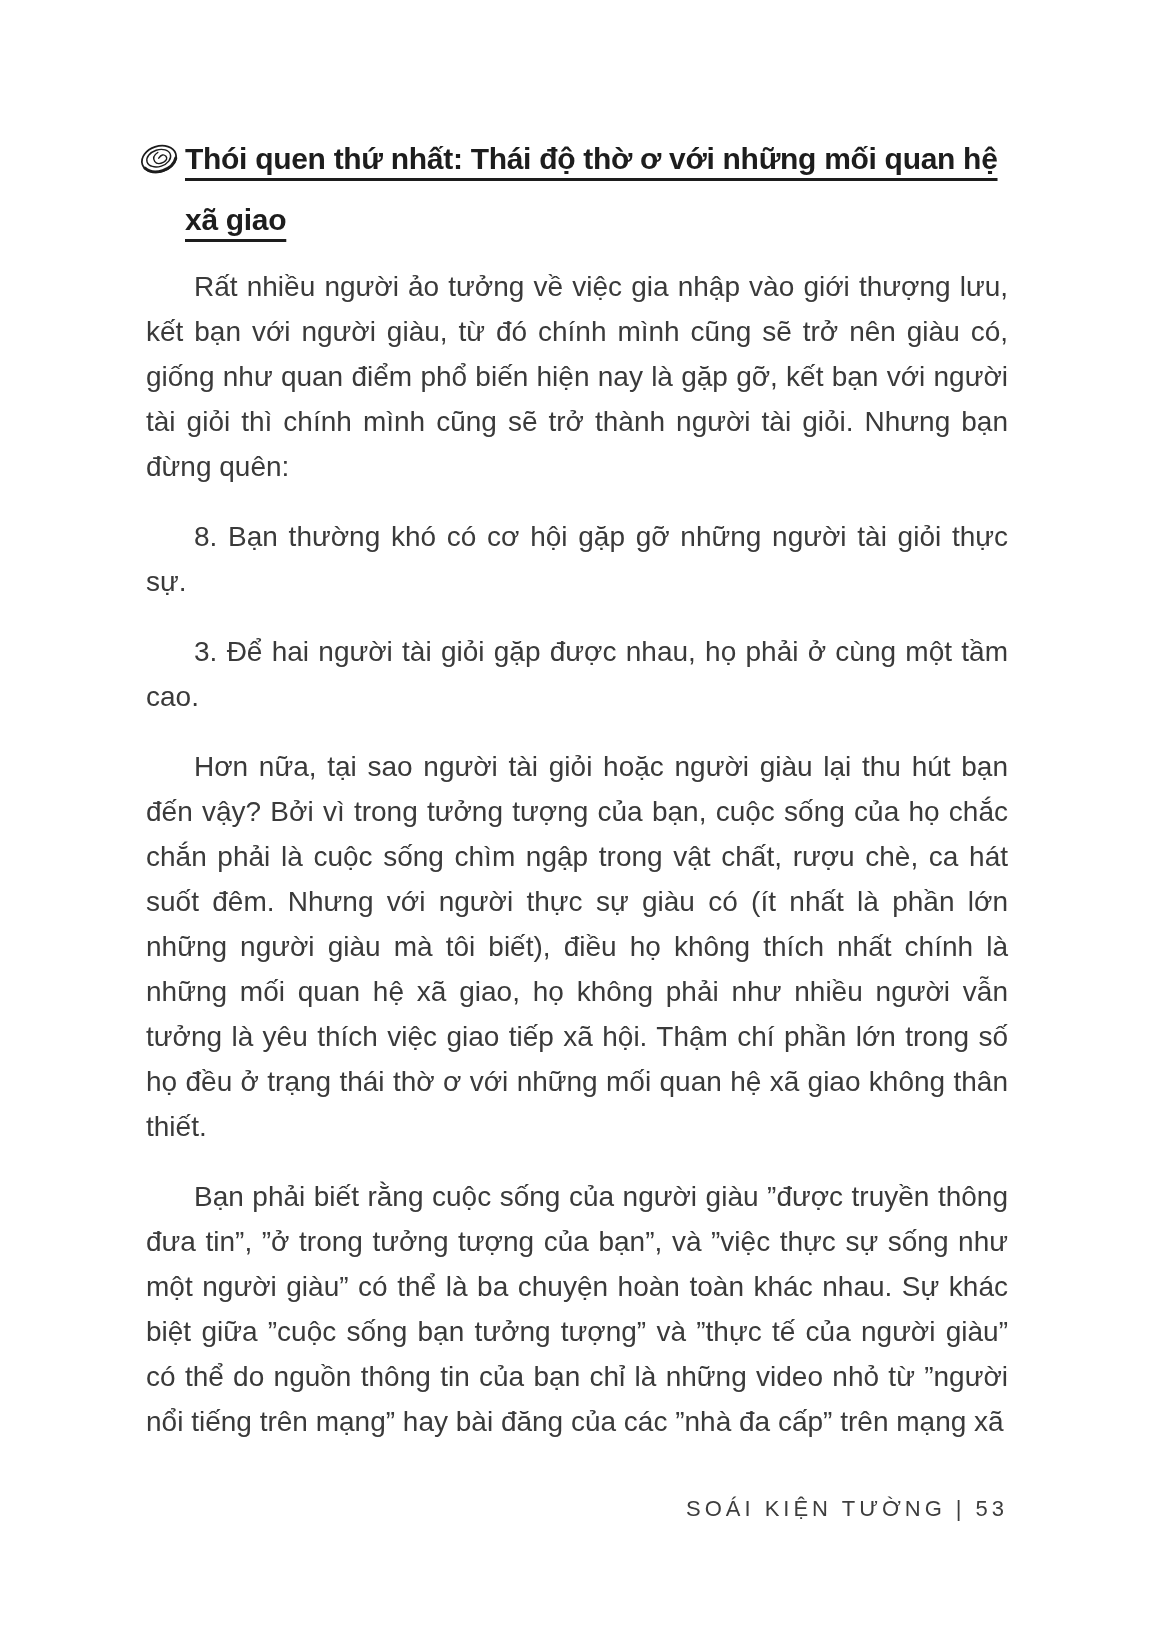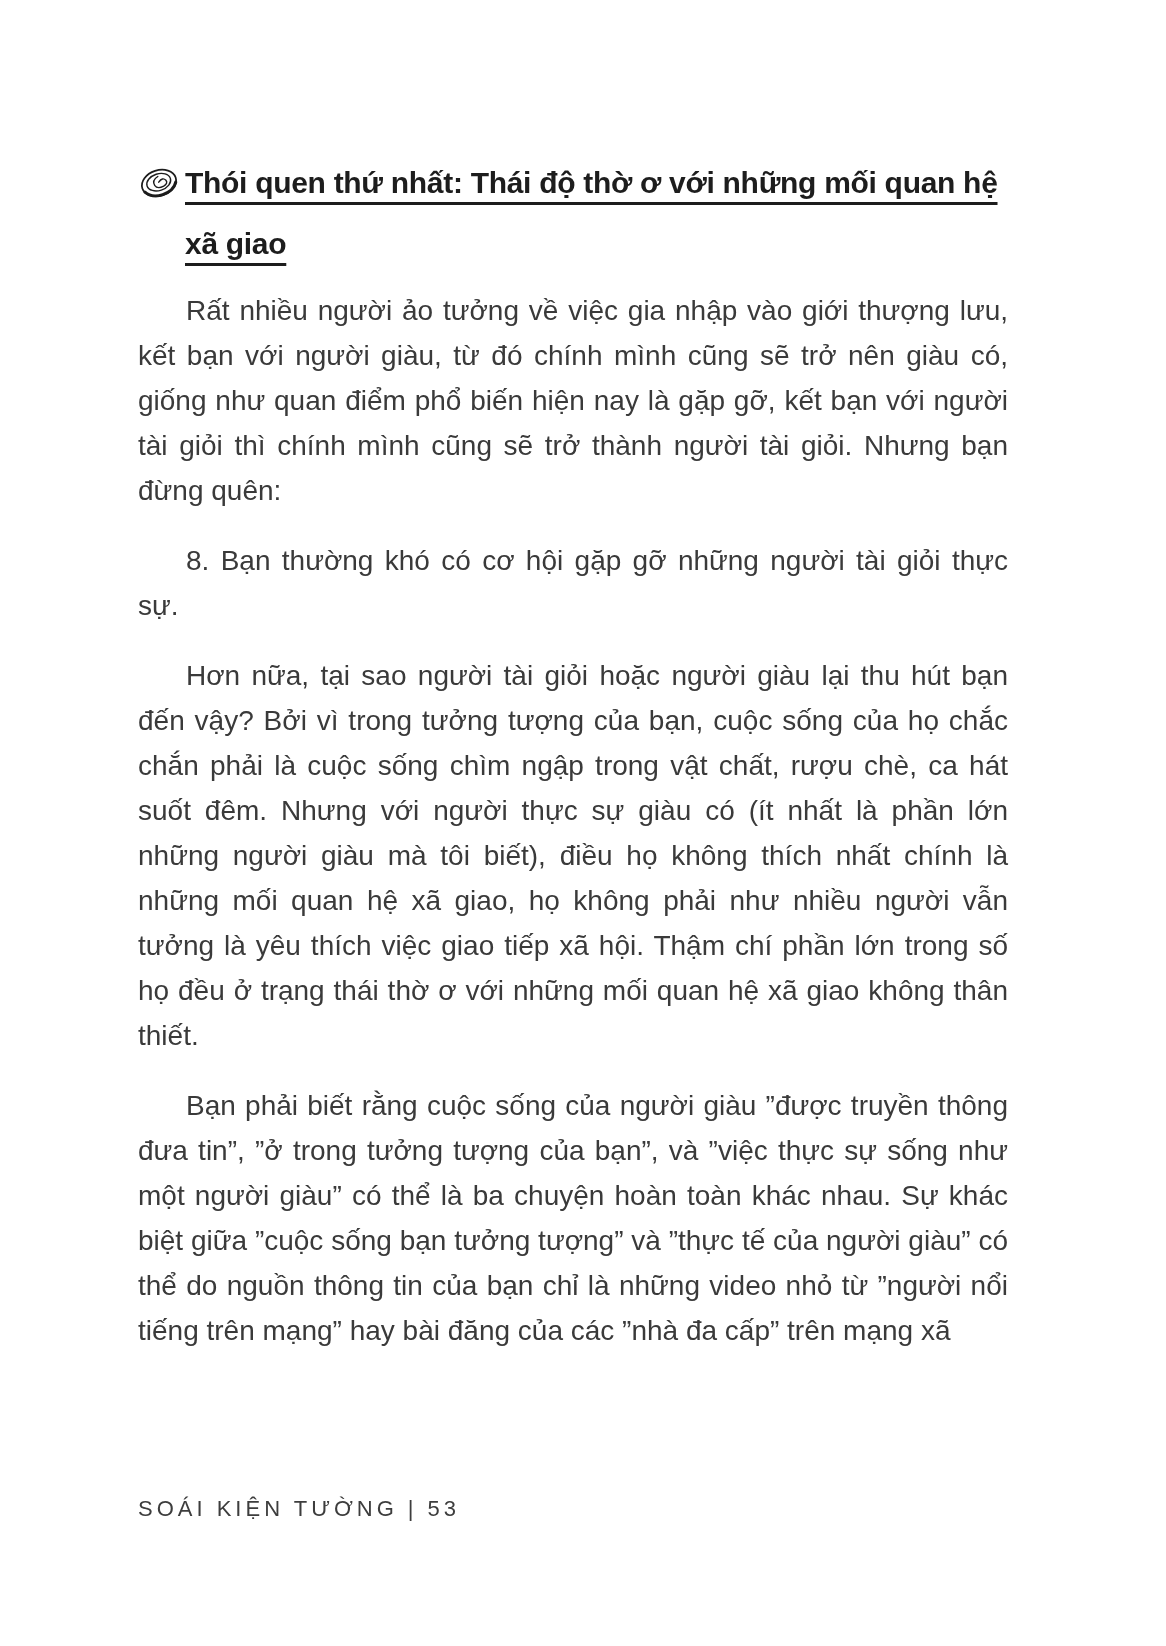--- a/index.html
+++ b/index.html
@@ -12,21 +12,21 @@
     width: 1166px;
     height: 1646px;
     background: #ffffff;
     font-family: "Liberation Sans", "DejaVu Sans", sans-serif;
     color: #3a3a3a;
     overflow: hidden;
   }
   .content {
     position: absolute;
     left: 138px;
-    top: 152px;
+    top: 128px;
     width: 870px;
   }
   .heading {
     position: relative;
     margin: 0 0 14px 0;
     padding-left: 47px;
     font-size: 30px;
     line-height: 61px;
     font-weight: 700;
     color: #1d1d1d;
@@ -39,32 +39,33 @@
     width: 42px;
     height: 42px;
   }
   .heading-text {
     text-decoration: underline;
     text-decoration-thickness: 3px;
     text-underline-offset: 9px;
     text-decoration-color: #1d1d1d;
   }
   .para {
-    margin: 0 0 25px 0;
+    margin: 0 0 25px 8px;
     font-size: 28px;
     line-height: 45px;
     text-align: justify;
     text-indent: 48px;
     color: #3a3a3a;
   }
   .footer {
     position: absolute;
     left: 138px;
     top: 1496px;
     width: 870px;
+    text-align: right;
     font-size: 22px;
     letter-spacing: 4px;
     color: #3d3d3d;
     white-space: nowrap;
   }
   .footer .sep {
     padding: 0 10px;
     color: #3d3d3d;
   }
 </style>
@@ -83,20 +84,21 @@
             <ellipse cx="24" cy="23" rx="14" ry="9.5" stroke-width="1.6"></ellipse>
             <path d="M24 23 q6 -4.5 8.5 0.5 q1.5 4 -4.5 5.5 q-8 1.5 -9.5 -4 q-1.5 -6.5 6.5 -8.5" stroke-width="1.6"></path>
           </g>
         </svg>
       </span>
       <span class="heading-text">Thói quen thứ nhất: Thái độ thờ ơ với những mối quan hệ xã giao</span>
     </h1>
 
     <p class="para">Rất nhiều người ảo tưởng về việc gia nhập vào giới thượng lưu, kết bạn với người giàu, từ đó chính mình cũng sẽ trở nên giàu có, giống như quan điểm phổ biến hiện nay là gặp gỡ, kết bạn với người tài giỏi thì chính mình cũng sẽ trở thành người tài giỏi. Nhưng bạn đừng quên:</p>
     <p class="para">8. Bạn thường khó có cơ hội gặp gỡ những người tài giỏi thực sự.</p>
+    <p class="para">3. Để hai người tài giỏi gặp được nhau, họ phải ở cùng một tầm cao.</p>
     <p class="para">Hơn nữa, tại sao người tài giỏi hoặc người giàu lại thu hút bạn đến vậy? Bởi vì trong tưởng tượng của bạn, cuộc sống của họ chắc chắn phải là cuộc sống chìm ngập trong vật chất, rượu chè, ca hát suốt đêm. Nhưng với người thực sự giàu có (ít nhất là phần lớn những người giàu mà tôi biết), điều họ không thích nhất chính là những mối quan hệ xã giao, họ không phải như nhiều người vẫn tưởng là yêu thích việc giao tiếp xã hội. Thậm chí phần lớn trong số họ đều ở trạng thái thờ ơ với những mối quan hệ xã giao không thân thiết.</p>
     <p class="para">Bạn phải biết rằng cuộc sống của người giàu ”được truyền thông đưa tin”, ”ở trong tưởng tượng của bạn”, và ”việc thực sự sống như một người giàu” có thể là ba chuyện hoàn toàn khác nhau. Sự khác biệt giữa ”cuộc sống bạn tưởng tượng” và ”thực tế của người giàu” có thể do nguồn thông tin của bạn chỉ là những video nhỏ từ ”người nổi tiếng trên mạng” hay bài đăng của các ”nhà đa cấp” trên mạng xã</p>
 
   </div>
 
   <div class="footer">
     <span>SOÁI KIỆN TƯỜNG</span><span class="sep">|</span><span>53</span>
   </div>
 </div>
 

